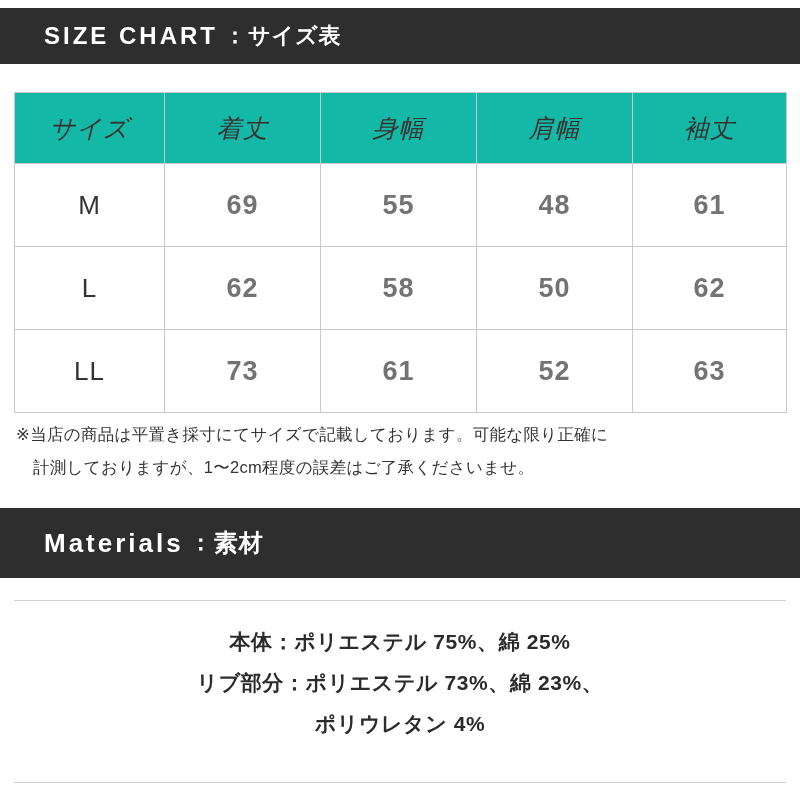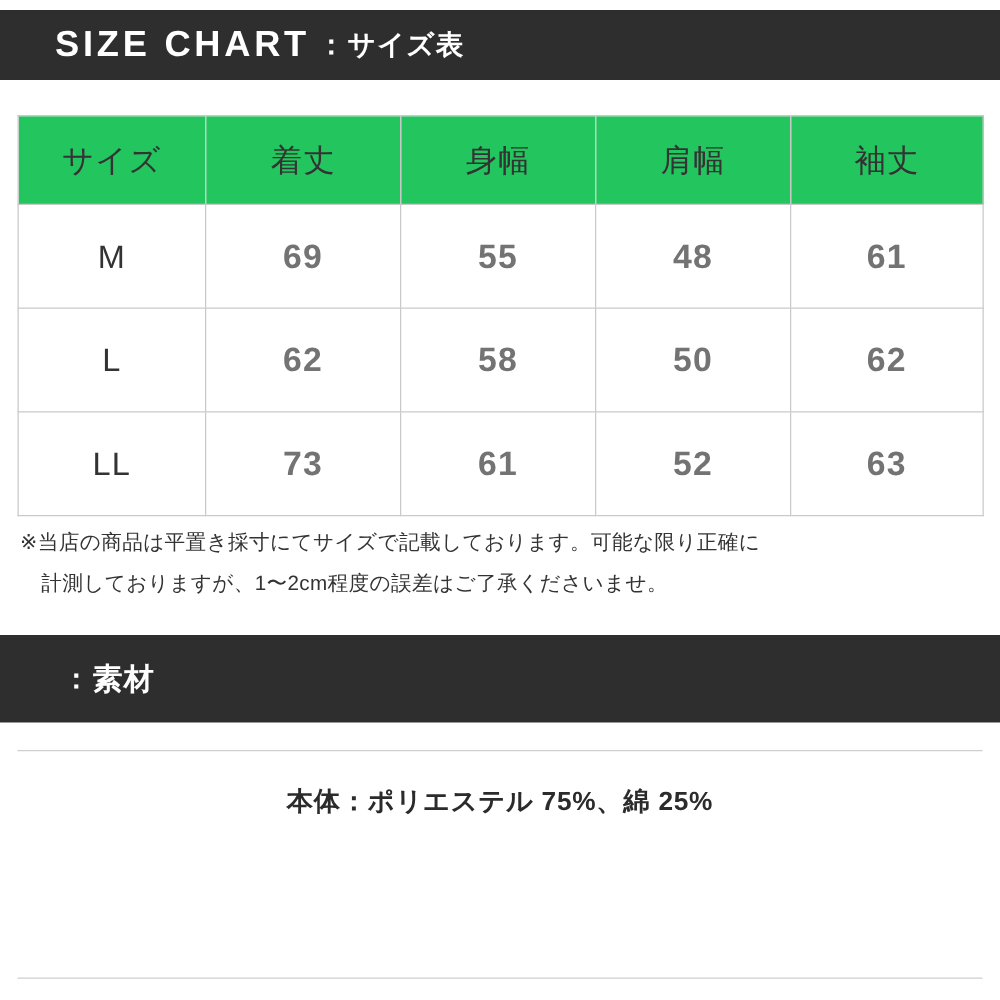--- a/index.html
+++ b/index.html
@@ -25,21 +25,21 @@
   .bar {
     background: #2e2e2e;
     color: #ffffff;
     box-sizing: border-box;
     display: flex;
     align-items: center;
     padding-left: 44px;
   }
   .bar-title {
     font-weight: bold;
-    font-size: 29px;
+    font-size: 24px;
     letter-spacing: 3px;
     white-space: nowrap;
   }
   .bar-sep {
     font-size: 22px;
     font-weight: bold;
     margin: 0 2px 0 6px;
   }
   .bar-sub {
     font-size: 22px;
@@ -93,24 +93,25 @@
   table.size-table td {
     border: 1px solid #c9c9c9;
     height: 80px;
     text-align: center;
     vertical-align: middle;
     font-size: 26px;
     letter-spacing: 1px;
     color: #333333;
   }
   table.size-table thead th {
-    background: #22c55e;
+    background: #14b8a6;
     font-weight: normal;
     font-size: 25px;
     height: 68px;
+    font-style: italic;
   }
   table.size-table tbody td.size-name {
     font-weight: normal;
     font-size: 26px;
   }
   table.size-table tbody td.num {
     font-weight: bold;
     font-size: 27px;
     color: #737373;
   }
@@ -226,25 +227,28 @@
       </tbody>
     </table>
   </div>
 
   <div class="note">
     <span class="line">※当店の商品は平置き採寸にてサイズで記載しております。可能な限り正確に</span>
     <span class="line indent">計測しておりますが、1〜2cm程度の誤差はご了承くださいませ。</span>
   </div>
 
   <div class="bar" id="materials-bar">
+    <span class="bar-title">Materials</span>
     <span class="bar-sep">：</span>
     <span class="bar-sub">素材</span>
   </div>
 
   <div class="mat-rule"></div>
 
   <div class="materials-body">
     <span class="mline">本体：ポリエステル 75%、綿 25%</span>
+    <span class="mline">リブ部分：ポリエステル 73%、綿 23%、</span>
+    <span class="mline">ポリウレタン 4%</span>
   </div>
 
   <div class="bottom-rule"></div>
 
 </div>
 
 </body></html>

